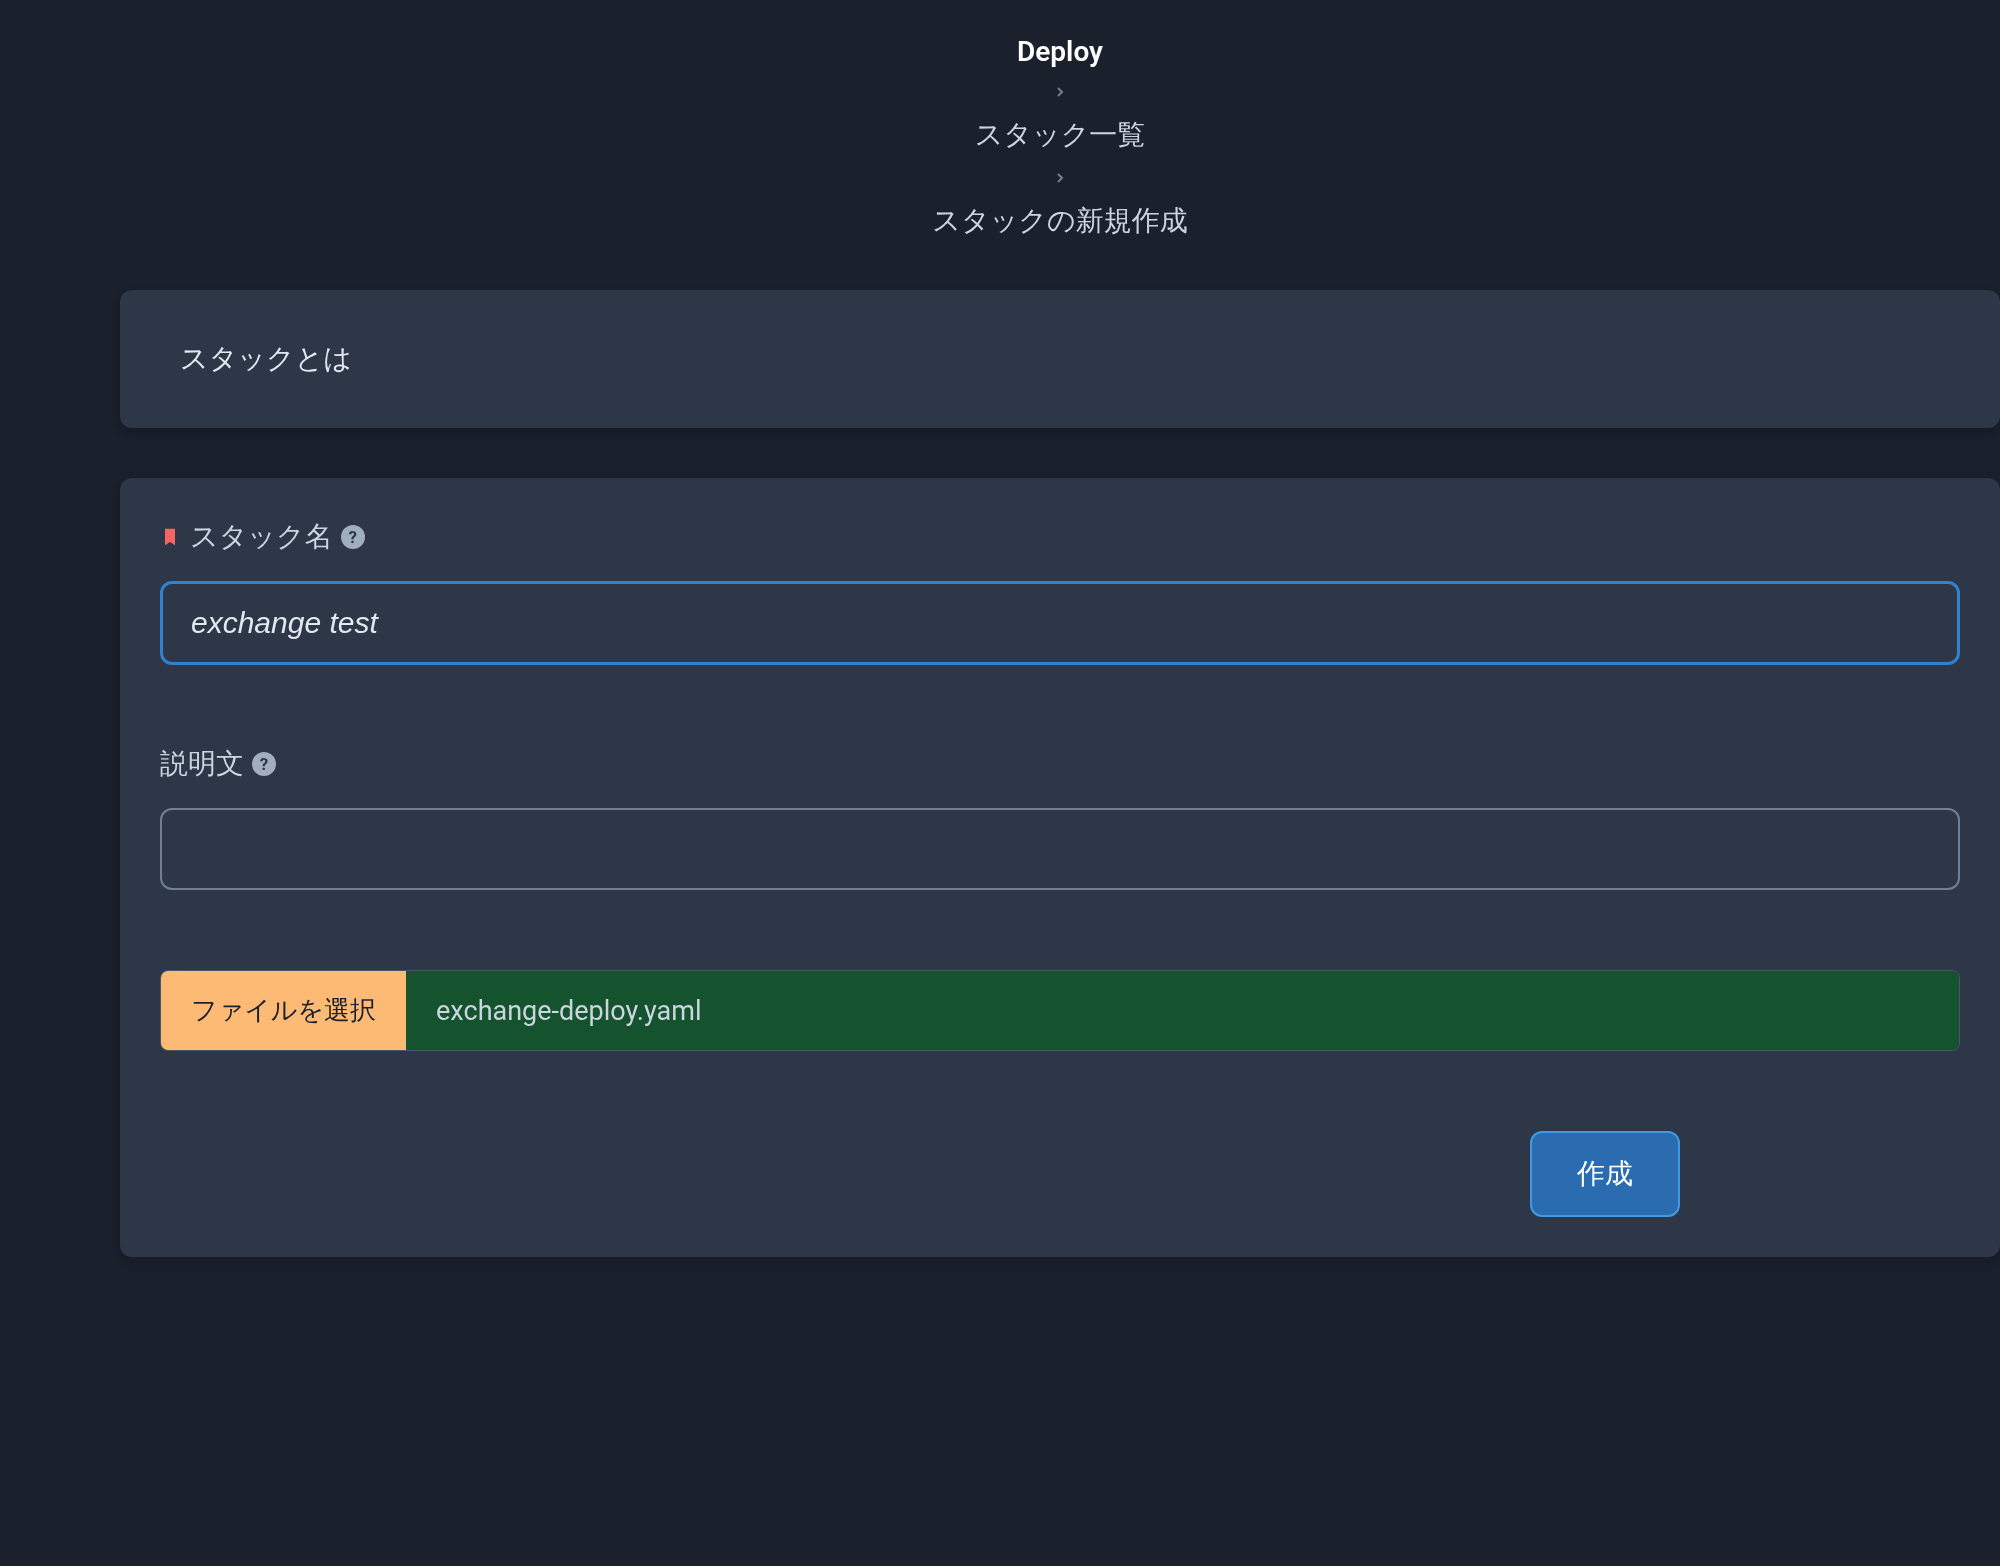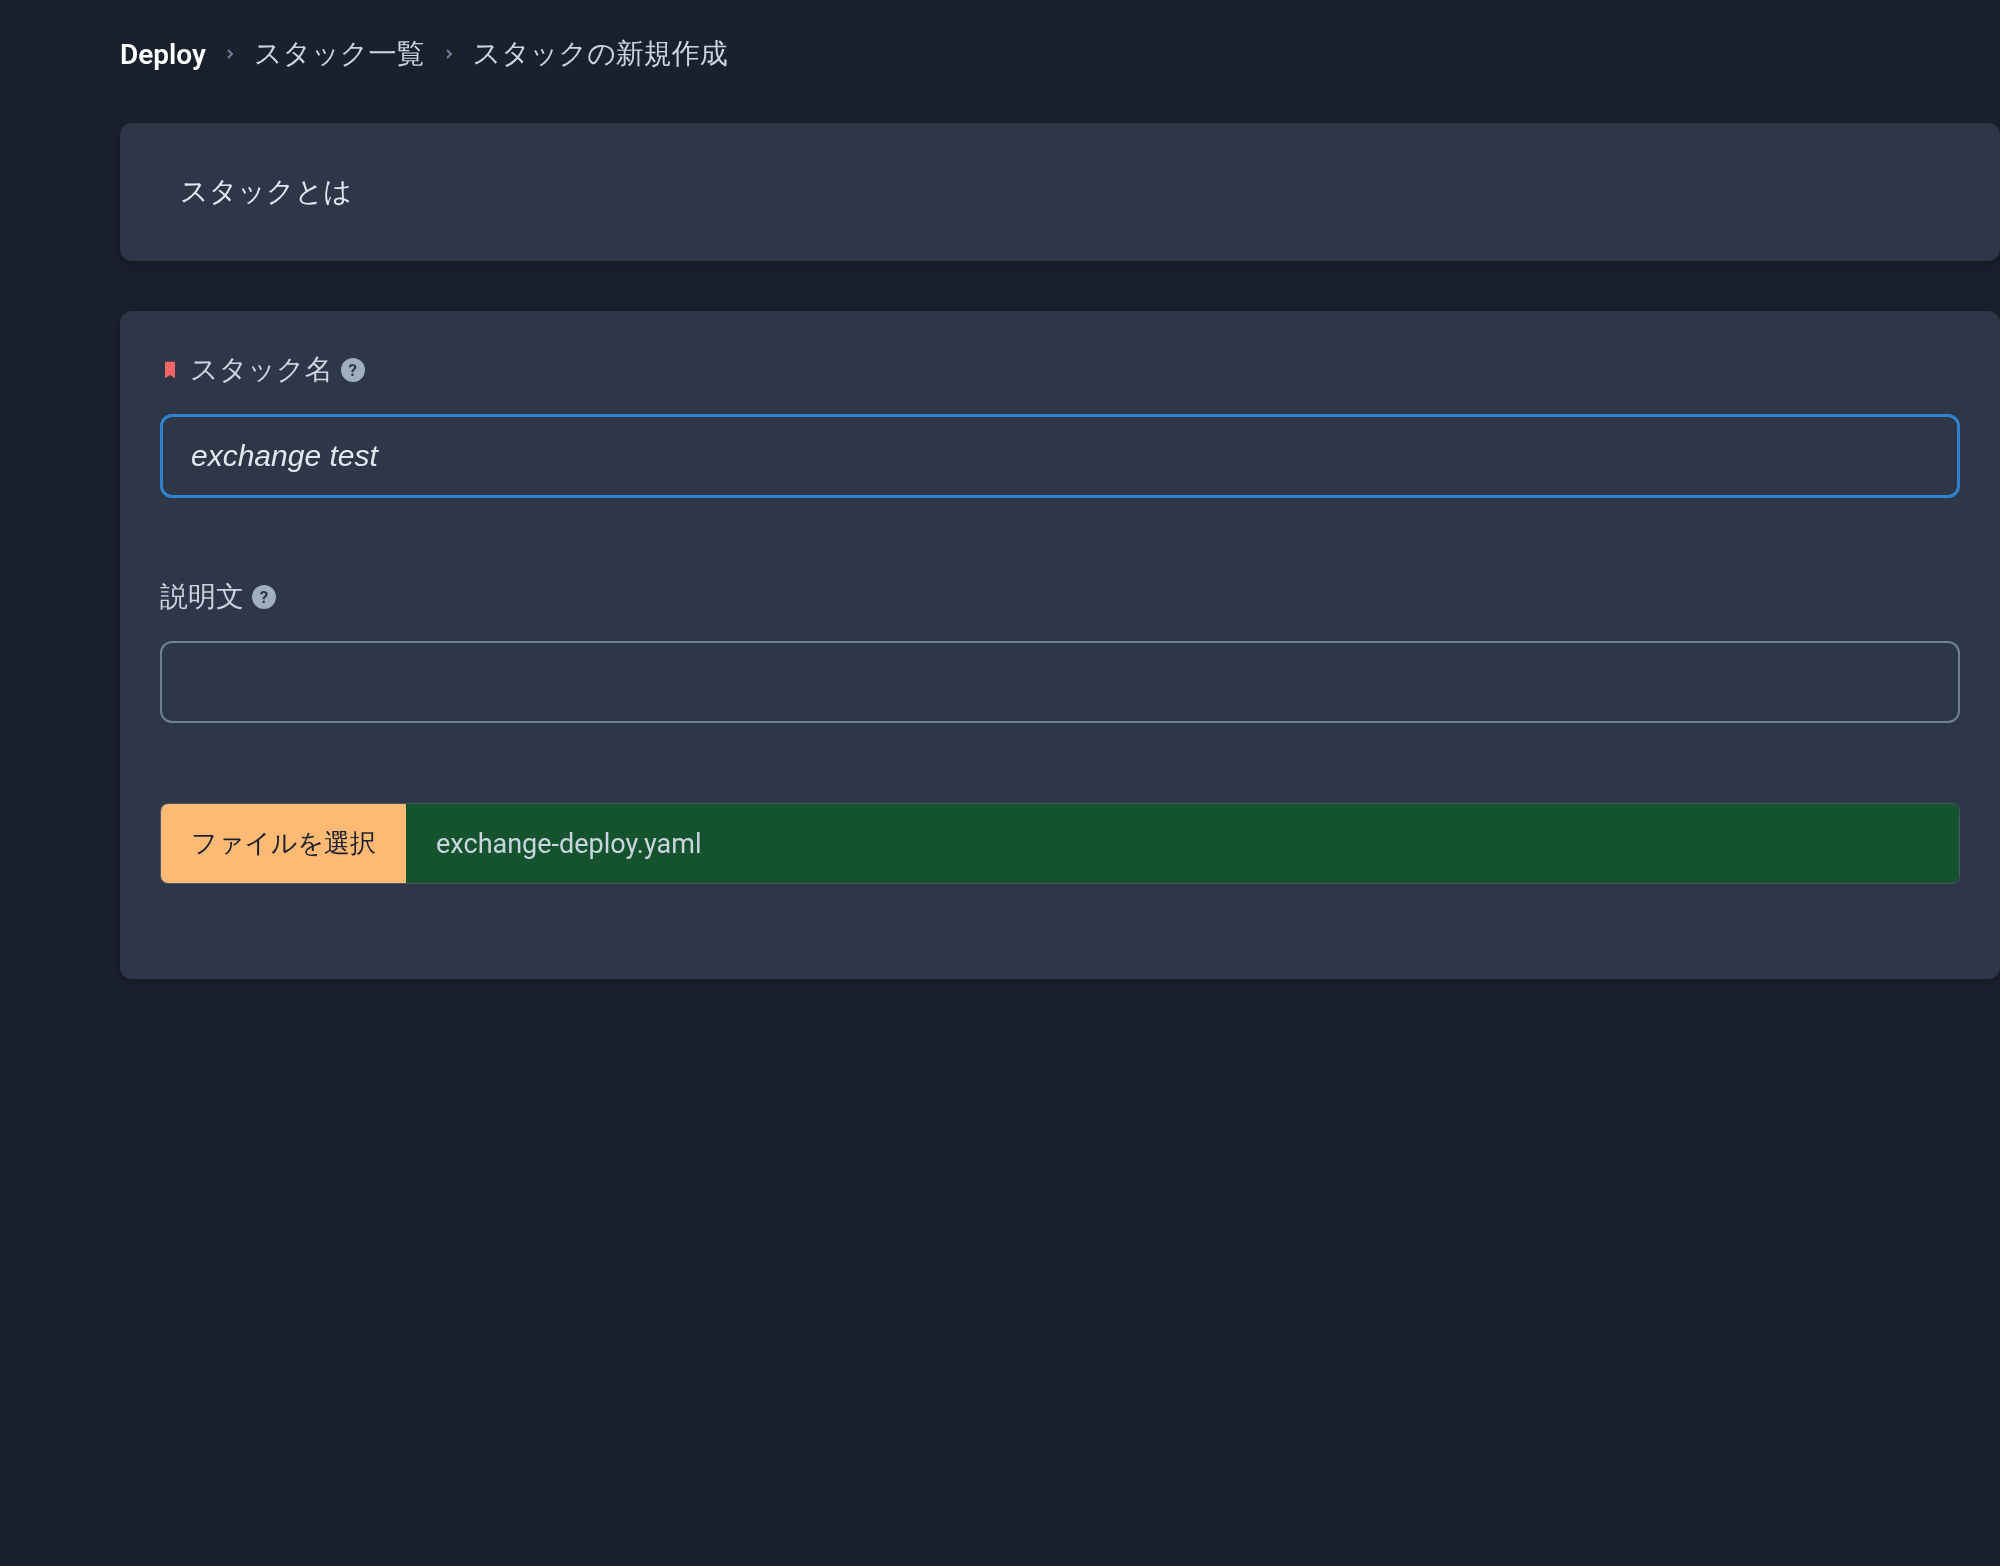--- a/index.html
+++ b/index.html
@@ -20,20 +20,21 @@
       padding-left: 120px;
       padding-top: 35px;
     }
     
     .breadcrumb {
       display: flex;
       align-items: center;
       gap: 16px;
       font-size: 28px;
       margin-bottom: 50px;
+      flex-direction: column;
     }
     
     .breadcrumb-item {
       color: #cbd5e0;
     }
     
     .breadcrumb-item.deploy {
       color: #ffffff;
       font-weight: 600;
     }
@@ -218,16 +219,19 @@
       <input type="text" class="form-input unfocused" value="" style="">
     </div>
 
     <div class="form-group">
       <div class="file-input-group">
         <button class="file-select-button">ファイルを選択</button>
         <div class="file-name-display">exchange-deploy.yaml</div>
       </div>
     </div>
 
+    <div class="button-row">
+      <button class="create-button">作成</button>
+    </div>
 
   </div>
 
 </div>
 
 </body></html>

